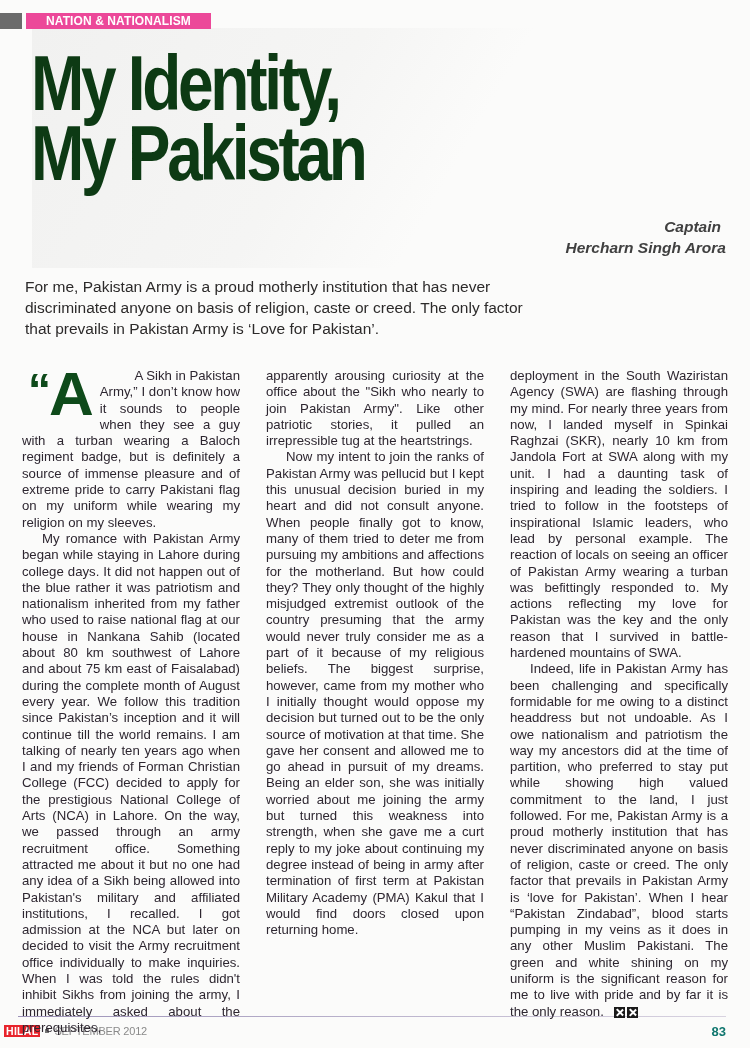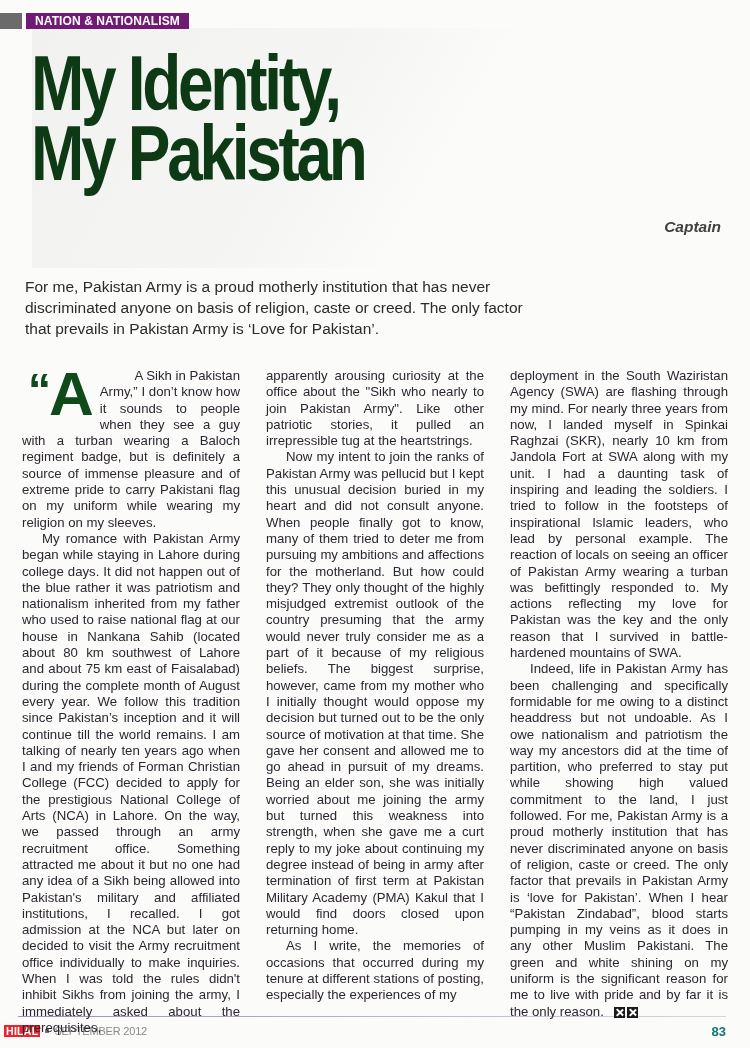--- a/index.html
+++ b/index.html
@@ -15,22 +15,22 @@
     position: absolute; left: 32px; top: 28px; width: 700px; height: 240px;
     background: linear-gradient(120deg, #f1f1f0 0%, #f5f5f4 40%, #fbfbfa 60%);
     z-index: 0;
   }
   .section-tag {
     position: absolute; top: 13px; left: 0; height: 16px; display: flex; z-index: 2;
   }
   .section-tag .grey { width: 22px; height: 16px; background: #6b6b6b; }
   .section-tag .gap { width: 4px; }
   .section-tag .label {
-    background: #701a75; color: #fff; font-size: 12px; font-weight: bold;
-    line-height: 16px; padding: 0 9px; letter-spacing: 0.1px;
+    background: #ec4899; color: #fff; font-size: 12px; font-weight: bold;
+    line-height: 16px; padding: 0 20px; letter-spacing: 0.1px;
   }
   .title {
     position: absolute; left: 31px; top: 48px; z-index: 2;
     font-family: "Liberation Sans", sans-serif; font-weight: bold;
     color: #0d3a14; font-size: 78px; line-height: 70px;
     letter-spacing: -4px; transform: scaleX(0.82); transform-origin: left top;
   }
   .title div { white-space: nowrap; }
   .byline {
     position: absolute; right: 24px; top: 216px; text-align: right; z-index: 2;
@@ -96,37 +96,37 @@
   <div class="label">NATION &amp; NATIONALISM</div>
 </div>
 
 <h1 class="title">
   <div>My Identity,</div>
   <div>My Pakistan</div>
 </h1>
 
 <div class="byline">
   <div class="rank">Captain</div>
+  <div>Hercharn Singh Arora</div>
 </div>
 
 <div class="standfirst">For me, Pakistan Army is a proud motherly institution that has never discriminated anyone on basis of religion, caste or creed. The only factor that prevails in Pakistan Army is ‘Love for Pakistan’.</div>
 
 <div class="columns">
   <div class="col">
     <p class="noindent dropcap-wrap">
       <span class="dropcap"><span class="q">“</span><span>A</span></span>
       <span class="first-line">A Sikh in Pakistan</span>
       <span>Army,” I don’t know how it sounds to people when they see a guy with a turban wearing a Baloch regiment badge, but is definitely a source of immense pleasure and of extreme pride to carry Pakistani flag on my uniform while wearing my religion on my sleeves.</span>
     </p>
     <p>My romance with Pakistan Army began while staying in Lahore during college days. It did not happen out of the blue rather it was patriotism and nationalism inherited from my father who used to raise national flag at our house in Nankana Sahib (located about 80 km southwest of Lahore and about 75 km east of Faisalabad) during the complete month of August every year. We follow this tradition since Pakistan’s inception and it will continue till the world remains. I am talking of nearly ten years ago when I and my friends of Forman Christian College (FCC) decided to apply for the prestigious National College of Arts (NCA) in Lahore. On the way, we passed through an army recruitment office. Something attracted me about it but no one had any idea of a Sikh being allowed into Pakistan's military and affiliated institutions, I recalled. I got admission at the NCA but later on decided to visit the Army recruitment office individually to make inquiries. When I was told the rules didn't inhib­it Sikhs from joining the army, I imme­diately asked about the prerequisites,</p>
   </div>
   <div class="col">
     <p class="noindent">apparently arousing curiosity at the office about the "Sikh who nearly to join Pakistan Army". Like other patriotic stories, it pulled an irrepress­ible tug at the heartstrings.</p>
     <p>Now my intent to join the ranks of Pakistan Army was pellucid but I kept this unusual decision buried in my heart and did not consult anyone. When people finally got to know, many of them tried to deter me from pursuing my ambitions and affections for the motherland. But how could they? They only thought of the highly misjudged extremist outlook of the country presuming that the army would never truly consider me as a part of it because of my religious beliefs. The biggest surprise, however, came from my mother who I initially thought would oppose my decision but turned out to be the only source of motivation at that time. She gave her consent and allowed me to go ahead in pursuit of my dreams. Being an elder son, she was initially worried about me joining the army but turned this weakness into strength, when she gave me a curt reply to my joke about continuing my degree instead of being in army after termination of first term at Pakistan Military Academy (PMA) Kakul that I would find doors closed upon returning home.</p>
-    <p>As I write, the memories of occasions that occurred during my tenure at different stations of posting, especially the experiences of my</p>
   </div>
   <div class="col">
     <p class="noindent">deployment in the South Waziristan Agency (SWA) are flashing through my mind. For nearly three years from now, I landed myself in Spinkai Raghzai (SKR), nearly 10 km from Jandola Fort at SWA along with my unit. I had a daunting task of inspiring and leading the soldiers. I tried to follow in the footsteps of inspirational Islamic leaders, who lead by personal example. The reaction of locals on seeing an officer of Pakistan Army wearing a turban was befittingly responded to. My actions reflecting my love for Pakistan was the key and the only reason that I survived in battle-hardened mountains of SWA.</p>
     <p><span>Indeed, life in Pakistan Army has been challenging and specifically formidable for me owing to a distinct headdress but not undoable. As I owe nationalism and patriotism the way my ancestors did at the time of parti­tion, who preferred to stay put while showing high valued commitment to the land, I just followed. For me, Pakistan Army is a proud motherly in­stitution that has never discriminated anyone on basis of religion, caste or creed. The only factor that prevails in Pakistan Army is ‘love for Pakistan’. When I hear “Pakistan Zindabad”, blood starts pumping in my veins as it does in any other Muslim Pakistani. The green and white shining on my uniform is the significant reason for me to live with pride and by far it is the only reason.</span><span class="end-marks">
           <span class="end-mark"></span>
           <span class="end-mark"></span>
         </span></p>
   </div>
 </div>
 

